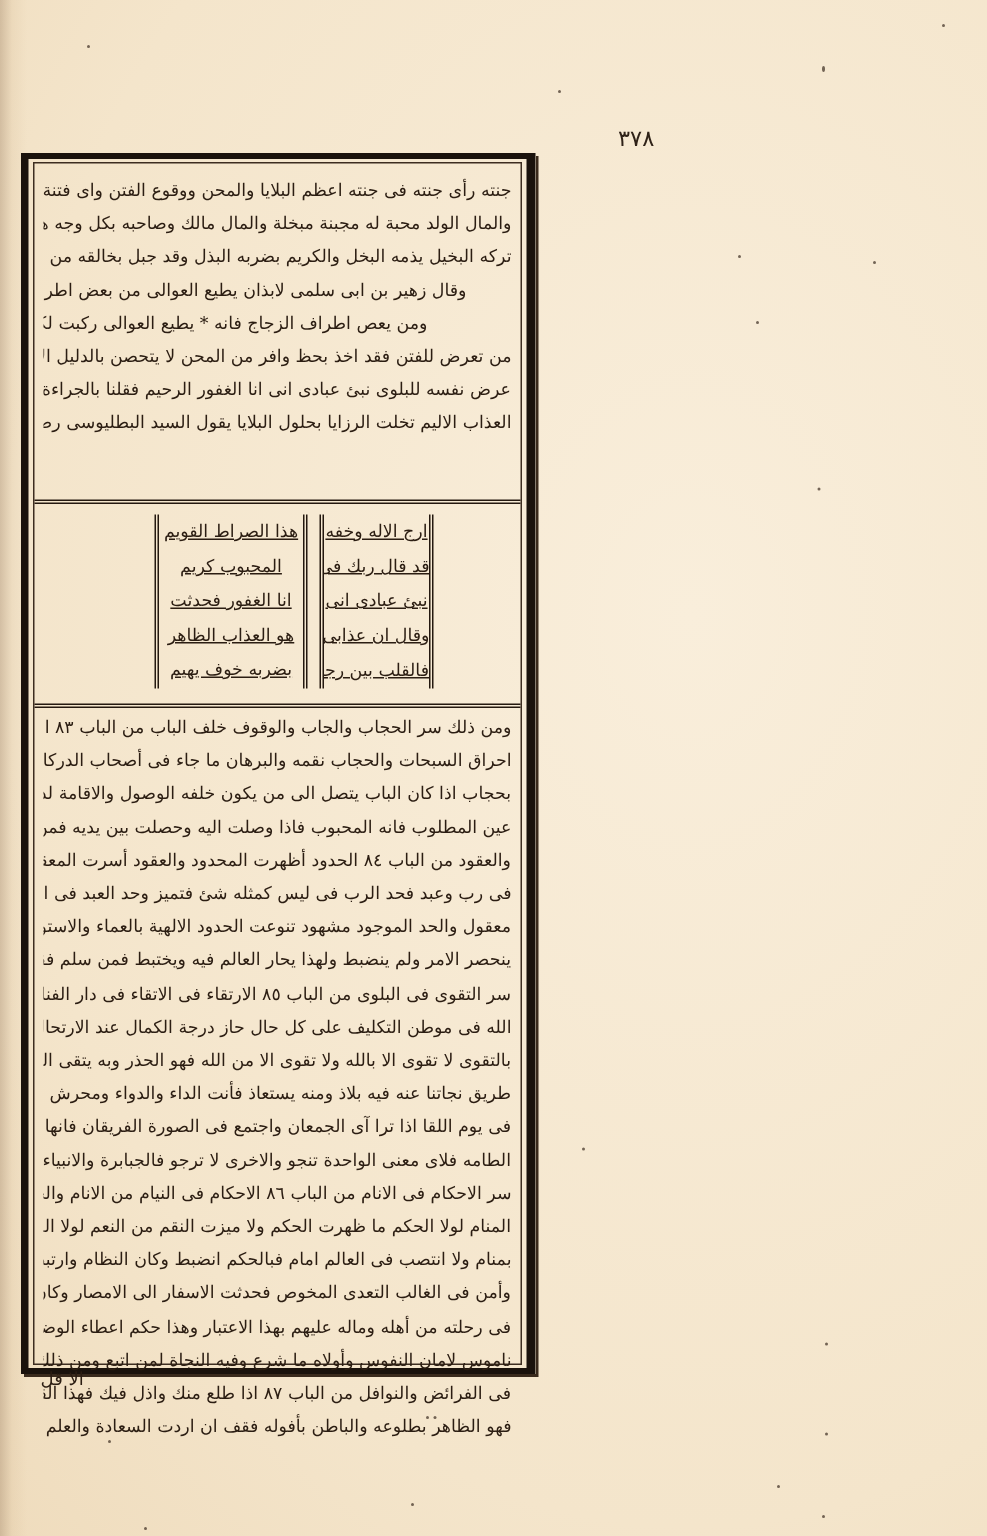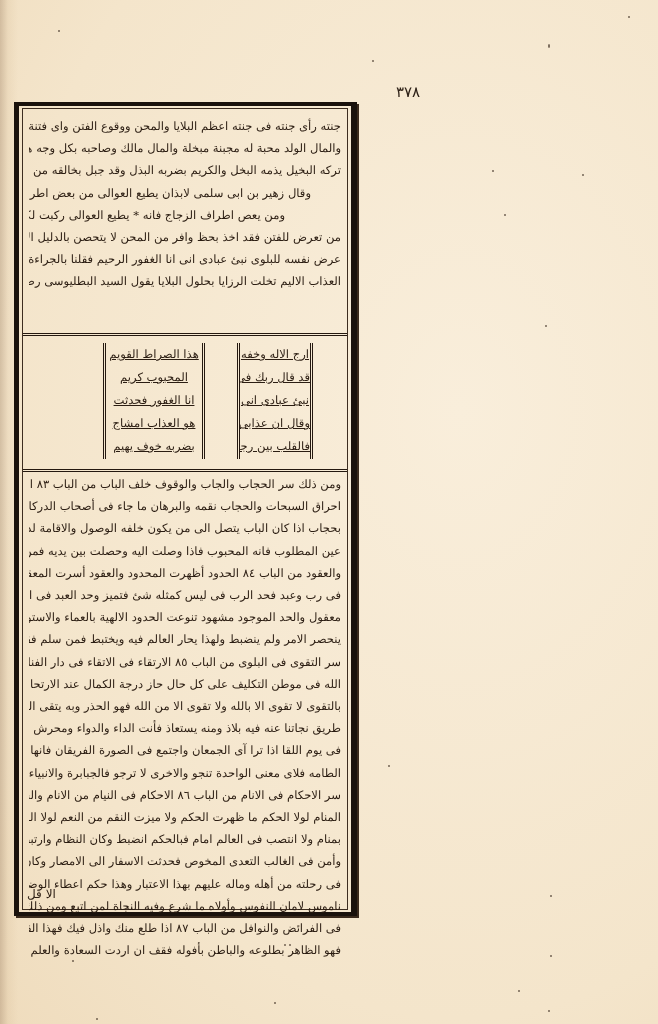--- a/index.html
+++ b/index.html
@@ -7,21 +7,21 @@
     width: 658px; height: 1024px; overflow: hidden;
     background: #f6e9d2;
     background-image:
       linear-gradient(90deg, rgba(150,120,90,0.35) 0px, rgba(200,170,130,0.15) 8px, rgba(0,0,0,0) 18px),
       radial-gradient(ellipse at 70% 40%, #f9eedb 0%, #f4e5cb 70%, #efdcbd 100%);
     position: relative;
     font-family: "DejaVu Serif", serif;
     color: #2b1d12;
   }
   .page-number {
-    position: absolute; left: 396px; top: 83px;
+    position: absolute; left: 412px; top: 83px;
     font-size: 15px; letter-spacing: 1px; color: #2f2218;
     direction: rtl;
   }
   .frame {
     position: absolute; left: 14px; top: 102px;
     width: 332px; height: 806px;
     border-top: 4px solid #1a120c;
     border-left: 5px solid #1a120c;
     border-right: 6px solid #1a120c;
     border-bottom: 4px solid #1a120c;
@@ -47,26 +47,26 @@
   .poem {
     position: absolute; left: 0; right: 0; top: 226px; height: 130px;
   }
   .poem-col {
     position: absolute; top: 8px; height: 116px;
     border-left: 3px double #24180f; border-right: 3px double #24180f;
     direction: rtl; font-size: 11.6px; line-height: 23px;
     text-align: center;
     text-decoration: underline;
   }
-  .poem-col.right { left: 190px; width: 70px; margin-left: 24px; }
+  .poem-col.right { left: 190px; width: 70px; }
   .poem-col.left { left: 80px; width: 96px; }
   .poem-col .line { text-align: center; text-align-last: center; }
   .main-block { position: absolute; top: 364px; left: 0; right: 0; }
   .catchword {
-    position: absolute; left: 27px; top: 887px;
+    position: absolute; left: 27px; top: 912px;
     font-size: 12px; direction: rtl; color: #2b1d12;
   }
   .speck { position: absolute; width: 2px; height: 2px; background: #3a2b20; border-radius: 50%; opacity: 0.7; }
 </style>
 </head>
 <body>
 
 <div class="page-number">٣٧٨</div>
 
 <div class="frame">
@@ -90,21 +90,21 @@
         <span class="line">ارج الاله وخفه</span>
         <span class="line">قد قال ربك فى الحجر</span>
         <span class="line">نبئ عبادى انى</span>
         <span class="line">وقال ان عذابى</span>
         <span class="line">فالقلب بين رجاء</span>
       </div>
       <div class="poem-col left">
         <span class="line">هذا الصراط القويم</span>
         <span class="line">المحبوب كريم</span>
         <span class="line">انا الغفور فحدثت</span>
-        <span class="line">هو العذاب امشاج</span>
+        <span class="line">هو العذاب الظاهر</span>
         <span class="line">بضربه خوف يهيم</span>
       </div>
     </div>
 
     <div class="rule" style="top:360px;"></div>
 
     <div class="text-block main-block">
       <span class="line">ومن ذلك سر الحجاب والجاب والوقوف خلف الباب من الباب ٨٣ الحجاب رحمة والدليل</span>
       <span class="line">احراق السبحات والحجاب نقمه والبرهان ما جاء فى أصحاب الدركات وليس الوقوف خلف الباب</span>
       <span class="line">بحجاب اذا كان الباب يتصل الى من يكون خلفه الوصول والاقامة لديه والنزول فيكون الباب</span>

